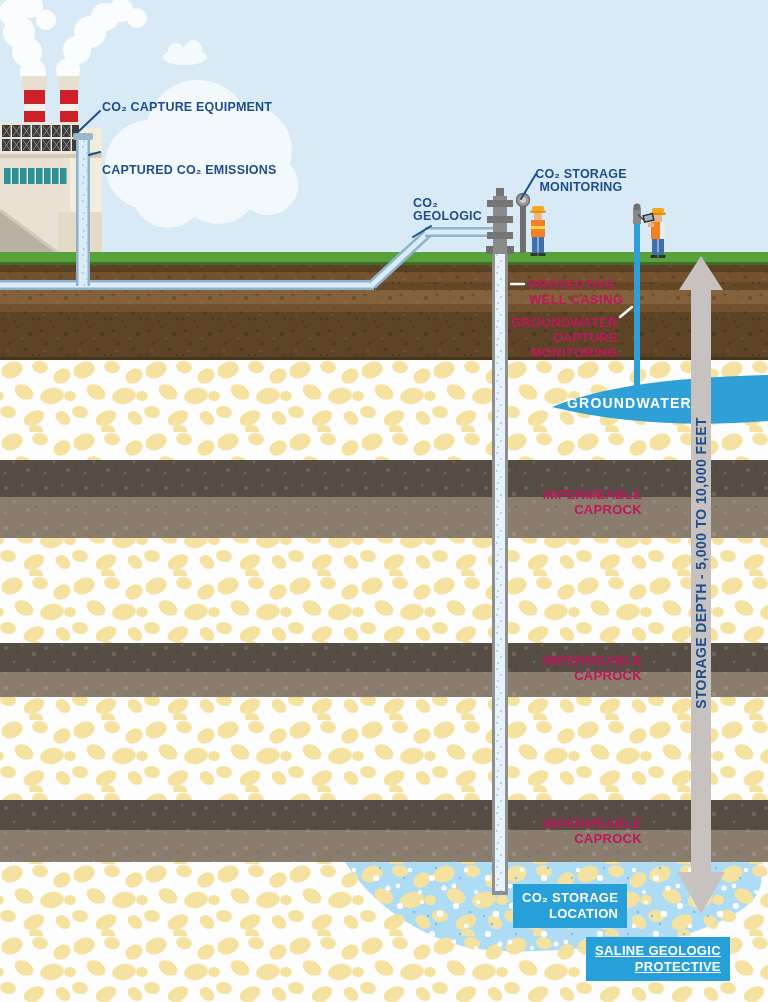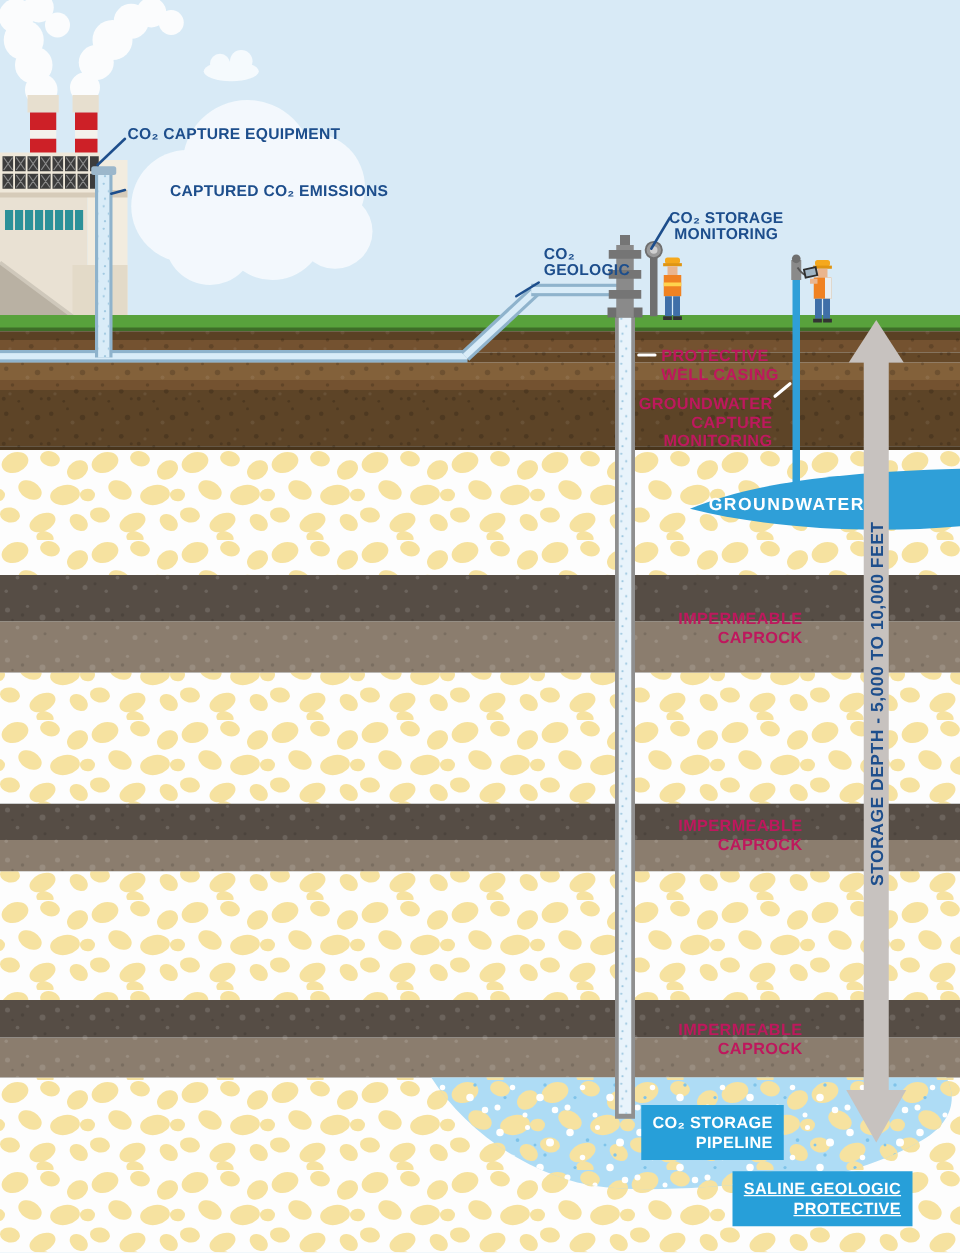--- a/index.html
+++ b/index.html
@@ -331,23 +331,23 @@
     <line x1="89" y1="155" x2="100" y2="152" class="stroke-navy" stroke-width="2"></line>
     <line x1="413" y1="237" x2="431" y2="226" class="stroke-navy" stroke-width="2"></line>
     <line x1="521" y1="199" x2="536" y2="174" class="stroke-navy" stroke-width="2"></line>
     <line x1="511" y1="284" x2="524" y2="284" stroke="#ffffff" stroke-width="2.5"></line>
     <line x1="620" y1="317" x2="632" y2="307" stroke="#ffffff" stroke-width="2.5"></line>
   </g>
 </svg>
 
   <div class="lbl lbl-navy" style="left:102px;top:101px;text-align:center;">CO₂ CAPTURE EQUIPMENT</div>
 
-  <div class="lbl lbl-navy" style="left:102px;top:147px;padding-left:34px;">CAPTURED CO₂ EMISSIONS</div>
-
-  <div class="lbl lbl-navy" style="left:435px;top:197px;">
+  <div class="lbl lbl-navy" style="left:102px;top:164px;">CAPTURED CO₂ EMISSIONS</div>
+
+  <div class="lbl lbl-navy" style="left:413px;top:197px;">
     <span class="ln">CO₂</span>
     <span class="ln">GEOLOGIC</span>
   </div>
 
   <div class="lbl lbl-navy align-center" style="left:535px;top:168px;width:92px;">
     <span class="ln">CO₂ STORAGE</span>
     <span class="ln">MONITORING</span>
   </div>
 
   <div class="lbl lbl-white" style="left:529px;top:277px;">
@@ -373,21 +373,21 @@
   </div>
   <div class="lbl lbl-white align-right" style="left:502px;top:816px;width:140px;">
     <span class="ln">IMPERMEABLE</span>
     <span class="ln">CAPROCK</span>
   </div>
 
   <div class="lbl-depth">STORAGE DEPTH - 5,000 TO 10,000 FEET</div>
 
   <div class="badge" style="left:513px;top:884px;">
     <span class="ln" style="display:block;">CO₂ STORAGE</span>
-    <span class="ln" style="display:block;">PIPELINE</span>
+    <span class="ln" style="display:block;">LOCATION</span>
   </div>
 
   <div class="badge" style="left:586px;top:937px;text-decoration:underline;">
     <span class="ln" style="display:block;">SALINE GEOLOGIC</span>
     <span class="ln" style="display:block;">PROTECTIVE</span>
   </div>
 
 </div>
 
 </body></html>

